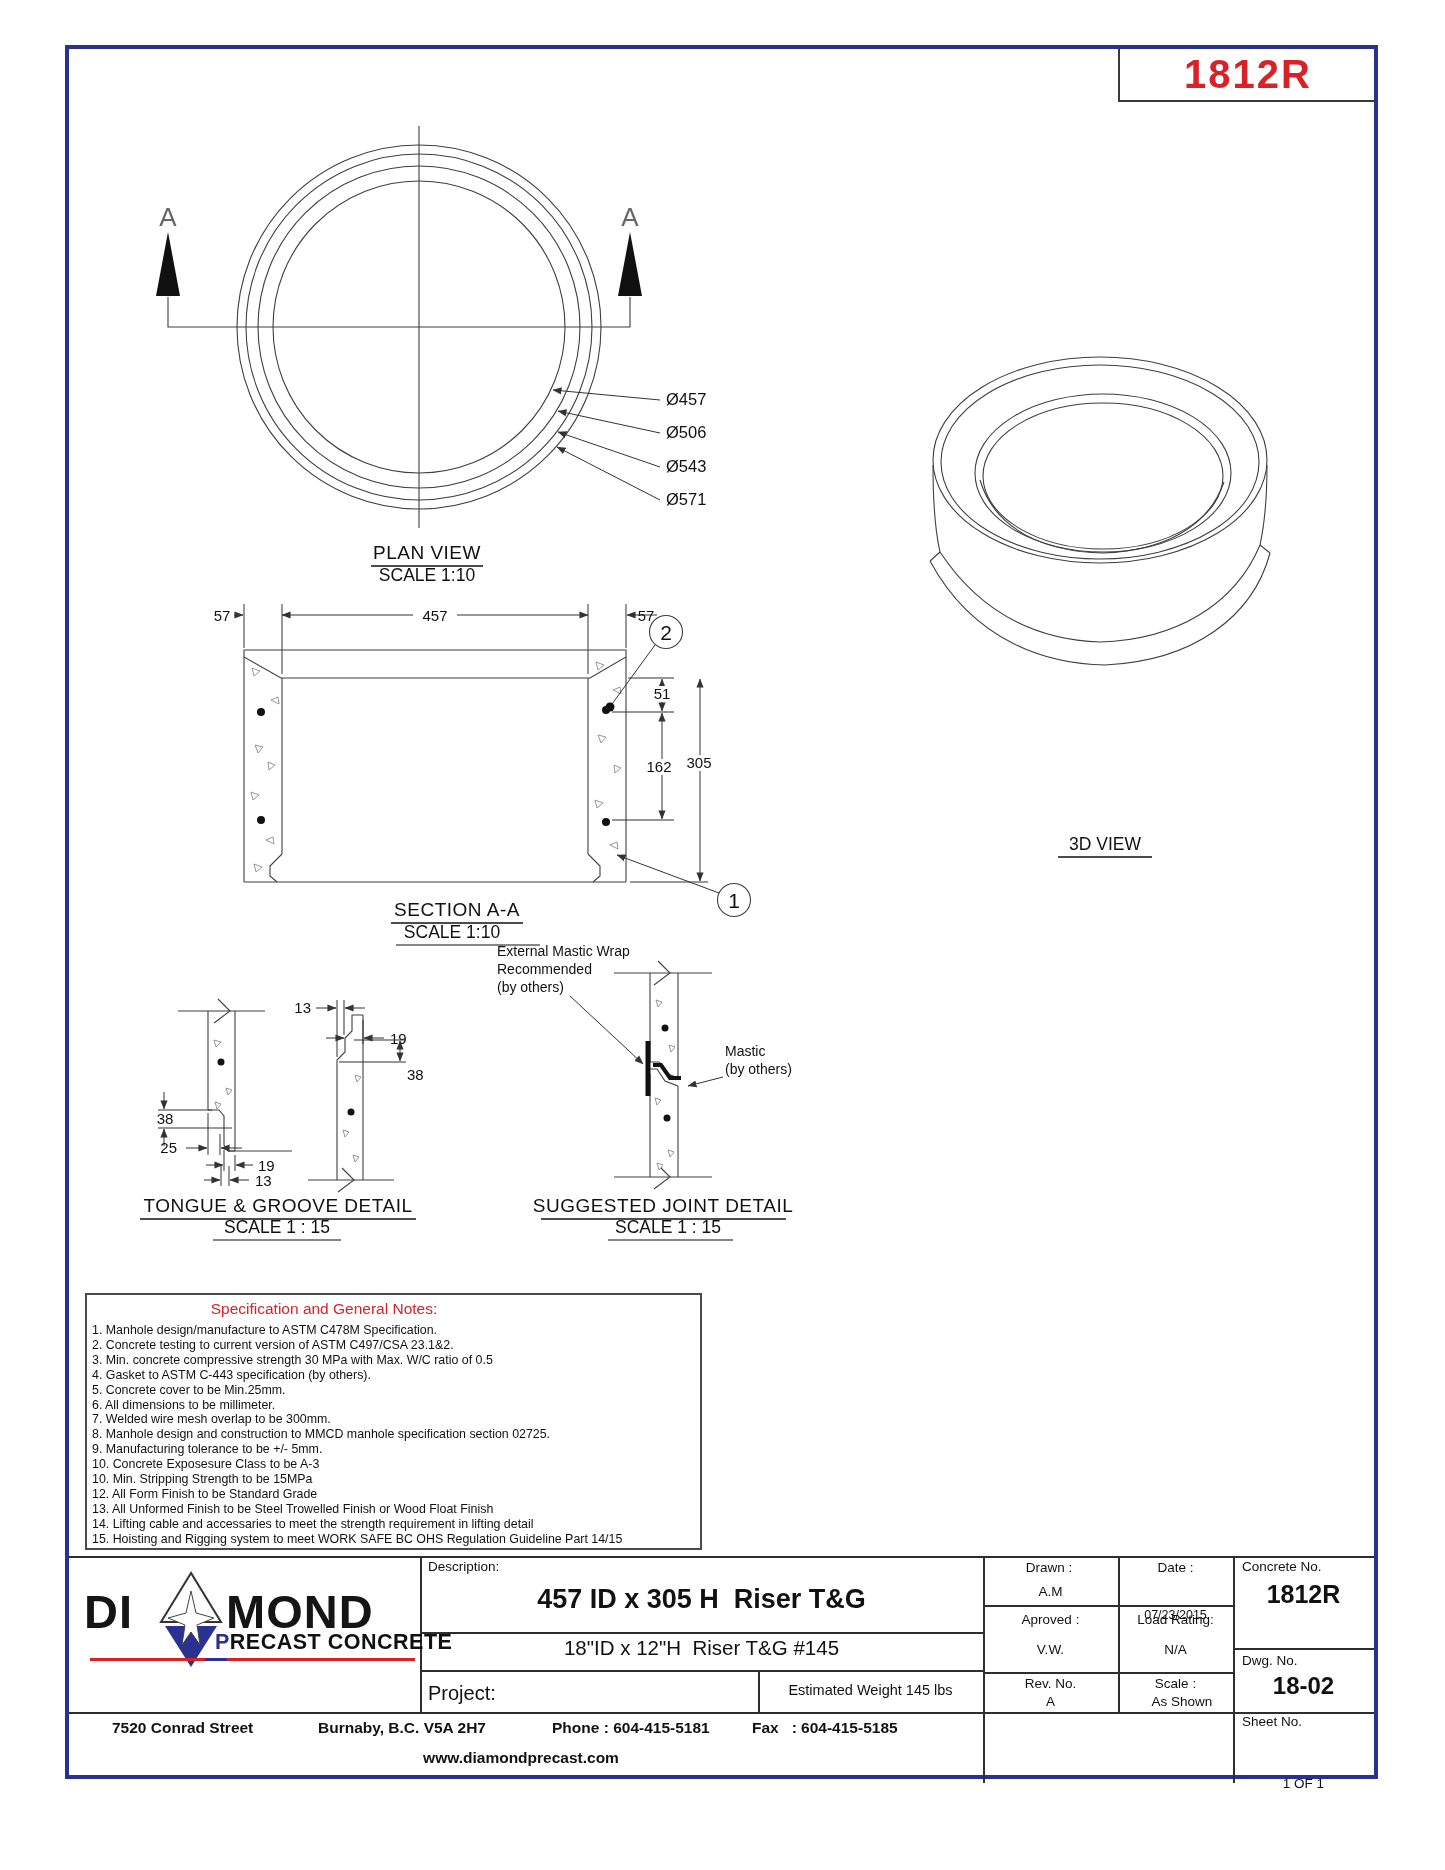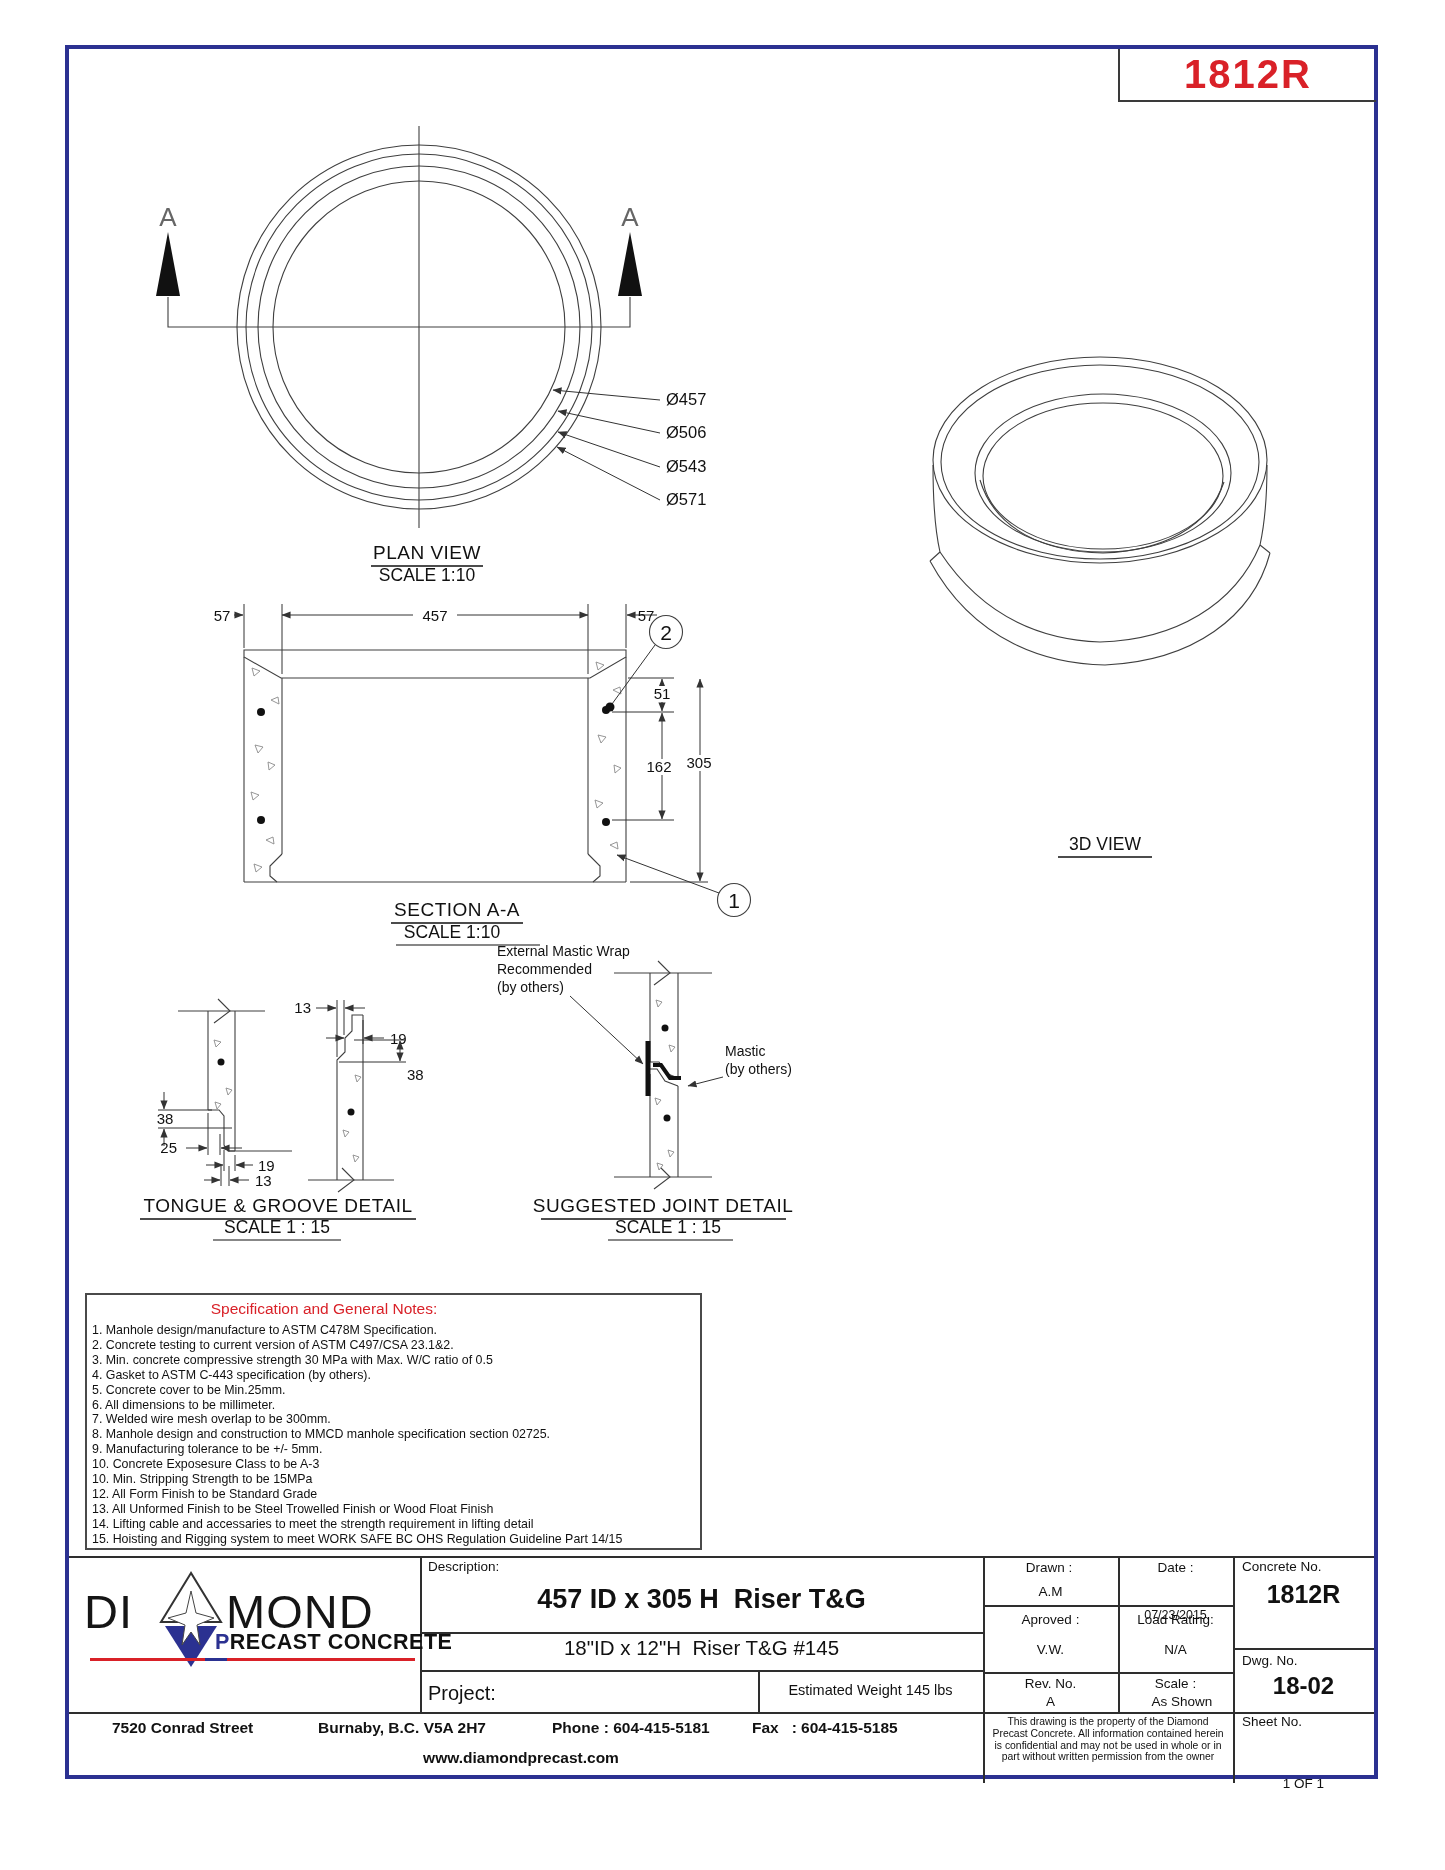--- a/index.html
+++ b/index.html
@@ -25,21 +25,21 @@
   .vline,.hline{position:absolute;background:#2e2e2e;}
   .tb-label{position:absolute;font-size:13.5px;color:#111;}
   .tb-value{position:absolute;font-size:13.5px;color:#111;}
   .ctr{text-align:center;}
   .pre{white-space:pre;}
   .desc-big{position:absolute;left:420px;top:1584px;width:563px;text-align:center;font-size:27px;font-weight:bold;color:#111;}
   .desc-imp{position:absolute;left:420px;top:1636px;width:563px;text-align:center;font-size:20.5px;color:#111;}
   .disclaimer{position:absolute;left:990px;top:1716px;width:236px;font-size:10.4px;line-height:11.8px;text-align:center;color:#111;}
   .addr{position:absolute;top:1719px;font-size:15.5px;font-weight:bold;color:#111;}
   .www{position:absolute;left:421px;top:1749px;width:200px;text-align:center;font-size:15.5px;font-weight:bold;color:#111;}
-  .logo-di,.logo-mond{position:absolute;top:1584px;font-size:47px;font-weight:400;color:#151515;letter-spacing:1px;}
+  .logo-di,.logo-mond{position:absolute;top:1584px;font-size:47px;font-weight:700;color:#151515;letter-spacing:1px;}
   .logo-sub{position:absolute;left:215px;top:1630px;font-size:21.5px;font-weight:bold;color:#111;letter-spacing:0.5px;}
   .logo-sub .p{color:#2b3191;}
   .redline{position:absolute;left:90px;top:1658px;width:325px;height:3px;background:#d92128;}
   .navydash{position:absolute;left:205px;top:1658px;width:22px;height:3px;background:#2b3191;}
   .diamond-svg{position:absolute;left:156px;top:1569px;}
   .big-num{position:absolute;font-weight:bold;color:#111;}
 </style>
 </head>
 <body>
 
@@ -330,21 +330,20 @@
   <div class="tb-label ctr" style="left:1118px;top:1676px;width:115px;">Scale :</div>
   <div class="tb-value ctr" style="left:1118px;top:1694px;width:128px;">As Shown</div>
 
   <div class="tb-label" style="left:1242px;top:1559px;">Concrete No.</div>
   <div class="big-num ctr" style="left:1233px;top:1580px;width:141px;font-size:25px;">1812R</div>
   <div class="tb-label" style="left:1242px;top:1653px;">Dwg. No.</div>
   <div class="big-num ctr" style="left:1233px;top:1672px;width:141px;font-size:24px;">18-02</div>
   <div class="tb-label" style="left:1242px;top:1714px;">Sheet No.</div>
   <div class="tb-value ctr" style="left:1233px;top:1776px;width:141px;">1 OF 1</div>
 
-  <div class="disclaimer">This drawing is the property of the Diamond Precast Concrete. All information contained herein is confidential and may not be used in whole or in part without written permission from the owner</div>
 
   <div class="addr" style="left:112px;">7520 Conrad Street</div>
   <div class="addr" style="left:318px;">Burnaby, B.C. V5A 2H7</div>
   <div class="addr" style="left:552px;">Phone : 604-415-5181</div>
   <div class="addr pre" style="left:752px;">Fax   : 604-415-5185</div>
   <div class="www">www.diamondprecast.com</div>
 
 </div>
 
 </body></html>

